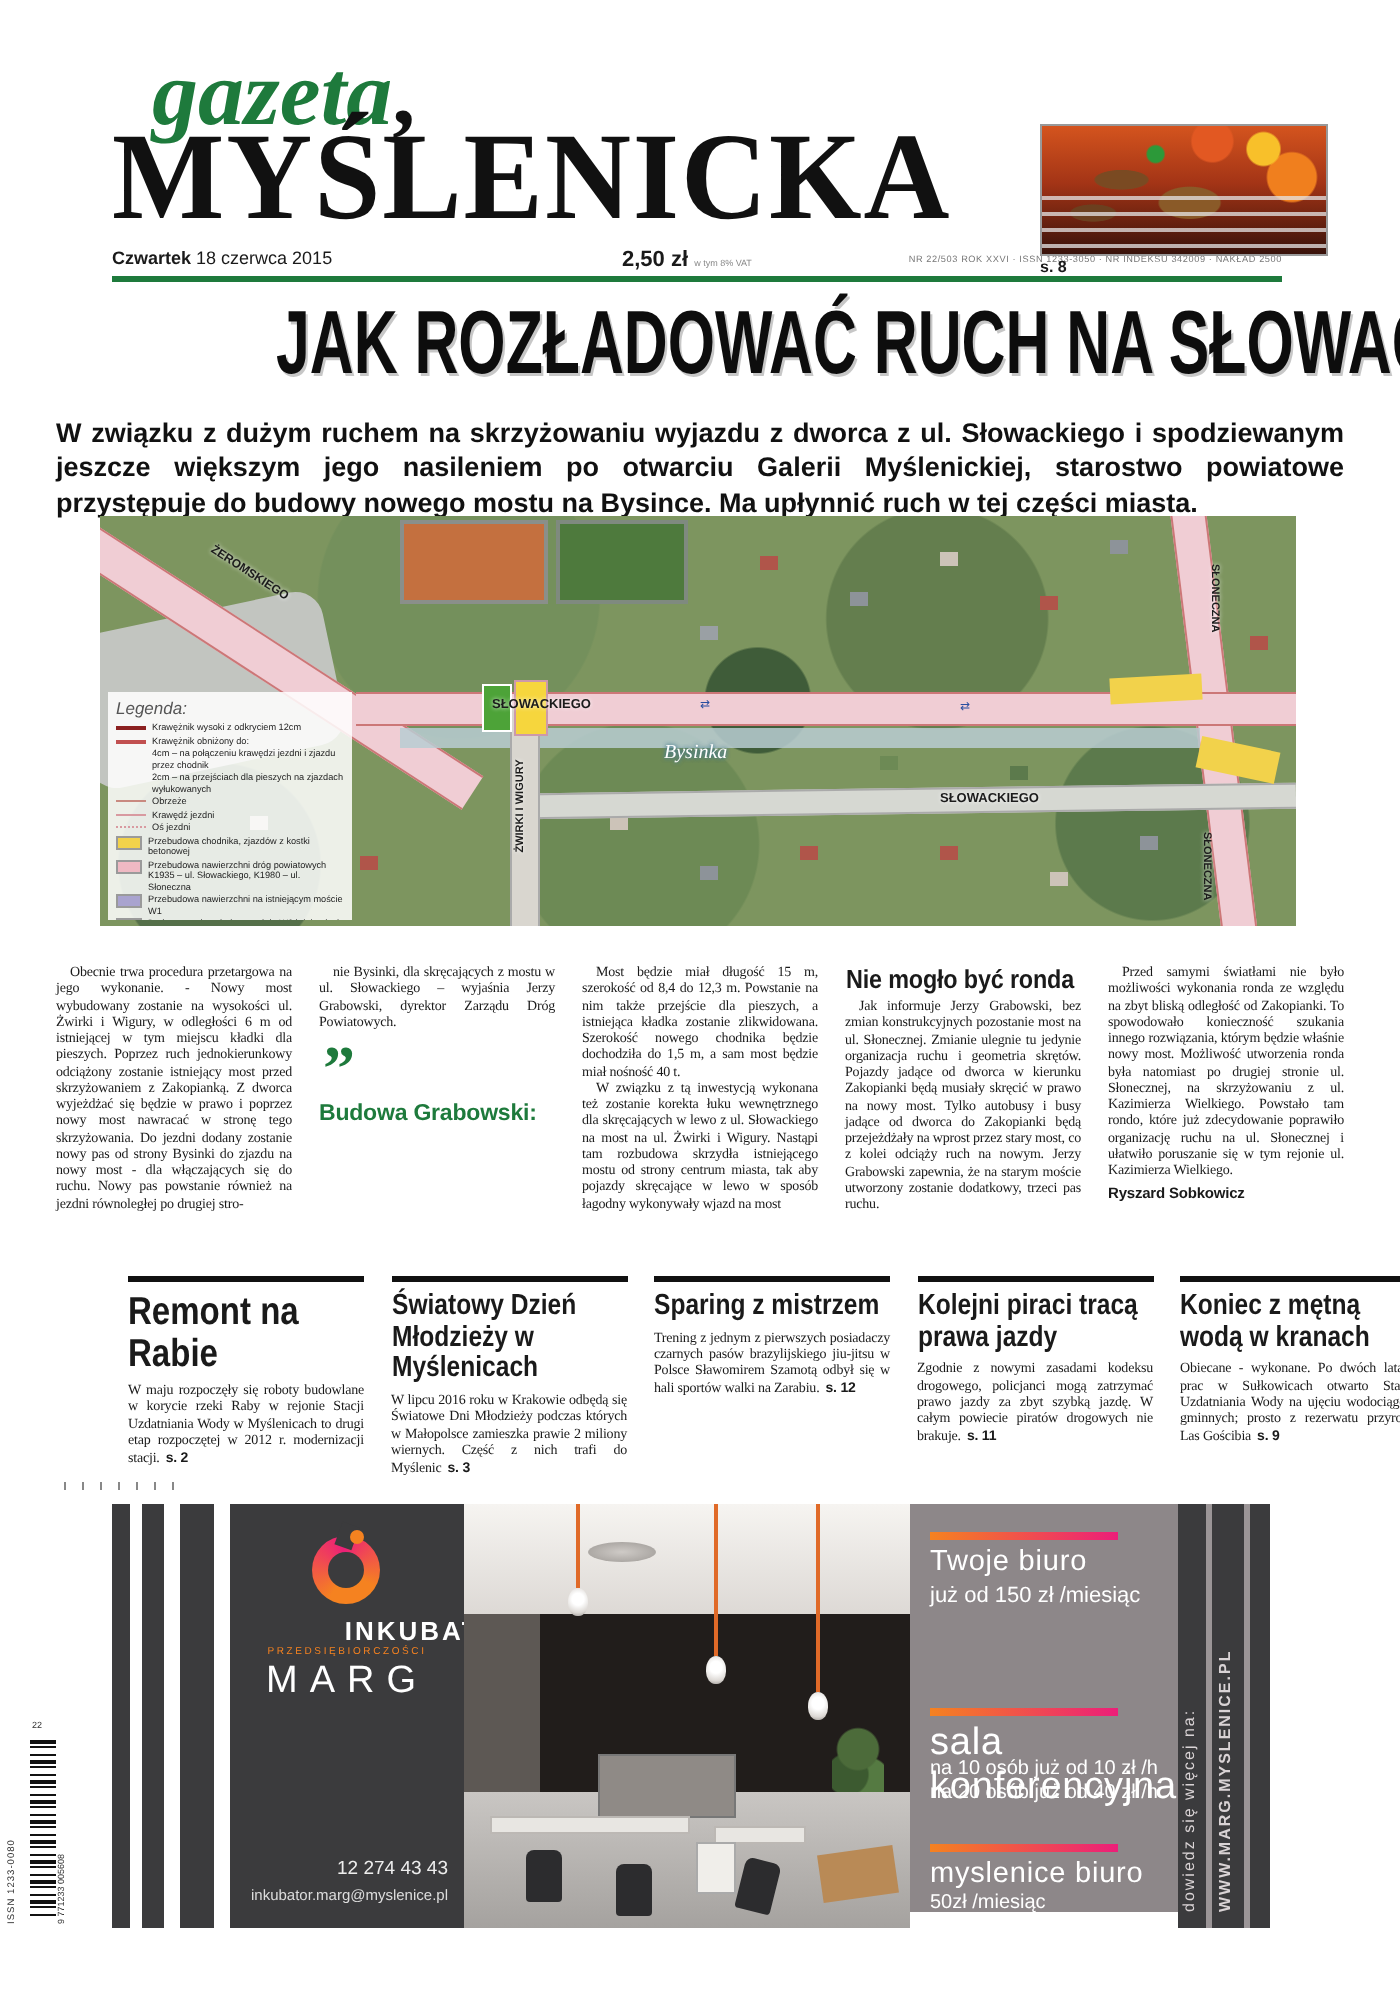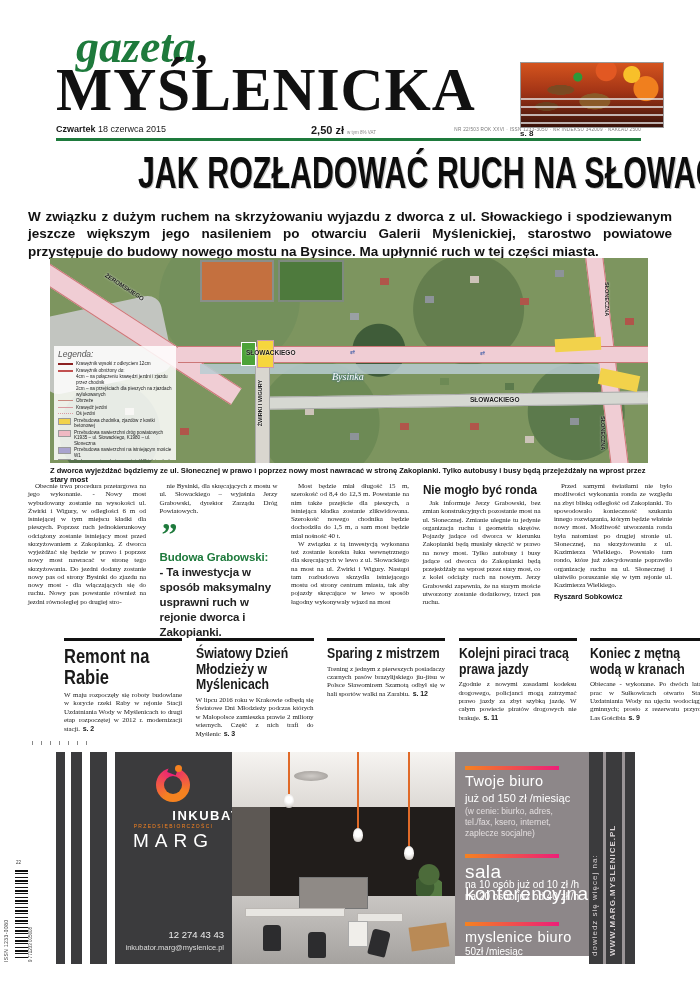--- a/index.html
+++ b/index.html
@@ -290,31 +290,29 @@
           <span class="lg-box bx-purple"></span>
           <span class="lg-label">Przebudowa nawierzchni na istniejącym moście W1</span>
         </div>
       <div class="lg-row">
           <span class="lg-box bx-blue"></span>
           <span class="lg-label">Budowa nawierzchni na moście W2 i dojazdach</span>
         </div>
     </div>
   </div>
 
-  <div class="abs caption">Z dworca wyjeżdżać będziemy ze ul. Słonecznej w prawo i poprzez nowy most nawracać w stronę Zakopianki. Tylko autobusy i busy będą przejeżdżały na wprost przez stary most</div>
 
   <div class="abs columns">
     <div class="col">
         <p>Obecnie trwa procedura przetargowa na jego wykonanie. - Nowy most wybudowany zostanie na wysokości ul. Żwirki i Wigury, w odległości 6 m od istniejącej w tym miejscu kładki dla pieszych. Poprzez ruch jednokierunkowy odciążony zostanie istniejący most przed skrzyżowaniem z Zakopianką. Z dworca wyjeżdżać się będzie w prawo i poprzez nowy most nawracać w stronę tego skrzyżowania. Do jezdni dodany zostanie nowy pas od strony Bysinki do zjazdu na nowy most - dla włączających się do ruchu. Nowy pas powstanie również na jezdni równoległej po drugiej stro-</p>
       </div>
     <div class="col">
       <p>nie Bysinki, dla skręcających z mostu w ul. Słowackiego – wyjaśnia Jerzy Grabowski, dyrektor Zarządu Dróg Powiatowych.</p>
       <span class="quote-mark">”</span>
       <div class="quote-name">Budowa Grabowski:</div>
-      <div class="quote-text">- Ta inwestycja w sposób maksymalny usprawni ruch w rejonie dworca i Zakopianki.</div>
     </div>
     <div class="col">
       <p>Most będzie miał długość 15 m, szerokość od 8,4 do 12,3 m. Powstanie na nim także przejście dla pieszych, a istniejąca kładka zostanie zlikwidowana. Szerokość nowego chodnika będzie dochodziła do 1,5 m, a sam most będzie miał nośność 40 t.</p>
       <p>W związku z tą inwestycją wykonana też zostanie korekta łuku wewnętrznego dla skręcających w lewo z ul. Słowackiego na most na ul. Żwirki i Wigury. Nastąpi tam rozbudowa skrzydła istniejącego mostu od strony centrum miasta, tak aby pojazdy skręcające w lewo w sposób łagodny wykonywały wjazd na most</p>
     </div>
     <div class="col">
       <div class="subhead">Nie mogło być ronda</div>
       <p>Jak informuje Jerzy Grabowski, bez zmian konstrukcyjnych pozostanie most na ul. Słonecznej. Zmianie ulegnie tu jedynie organizacja ruchu i geometria skrętów. Pojazdy jadące od dworca w kierunku Zakopianki będą musiały skręcić w prawo na nowy most. Tylko autobusy i busy jadące od dworca do Zakopianki będą przejeżdżały na wprost przez stary most, co z kolei odciąży ruch na nowym. Jerzy Grabowski zapewnia, że na starym moście utworzony zostanie dodatkowy, trzeci pas ruchu.</p>
     </div>
     <div class="col">
@@ -380,21 +378,20 @@
     <div class="chair ch1"></div>
     <div class="chair ch2"></div>
     <div class="chair ch3"></div>
     <div class="wood-table"></div>
   </div>
 
   <div class="abs ad-offer-panel">
     <div class="grad-bar gb1"></div>
     <div class="offer-title ot1">Twoje biuro</div>
     <div class="offer-line ol1">już od 150 zł /miesiąc</div>
-    <div class="offer-note">(w cenie: biurko, adres, tel./fax, ksero, internet, zaplecze socjalne)</div>
     <div class="grad-bar gb2"></div>
     <div class="offer-title ot2">sala konferencyjna</div>
     <div class="offer-line ol2a">na 10 osób już od 10 zł /h</div>
     <div class="offer-line ol2b">na 20 osób już od 40 zł /h</div>
     <div class="grad-bar gb3"></div>
     <div class="offer-title ot3">myslenice biuro</div>
     <div class="offer-line ol3">50zł /miesiąc</div>
   </div>
 
   <div class="abs ad-right-col">

